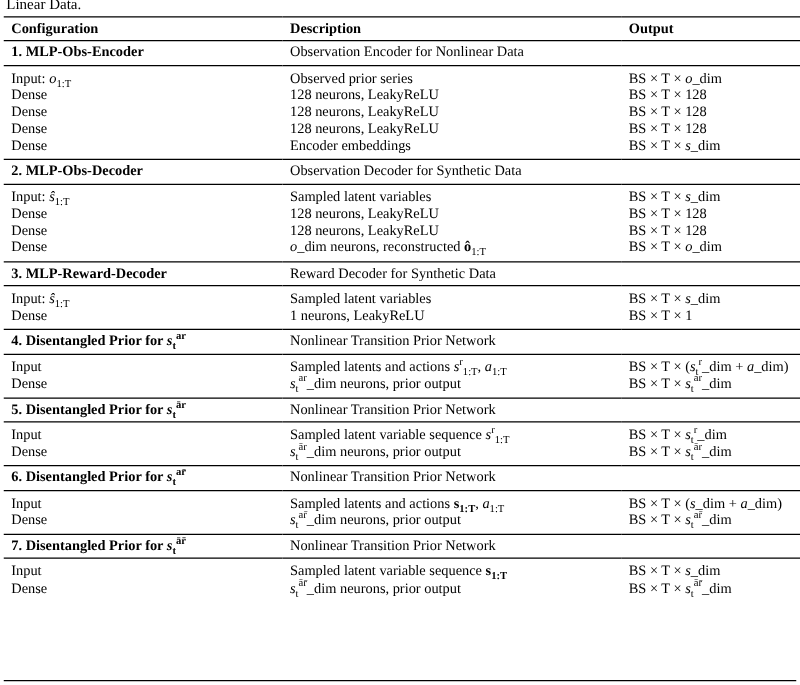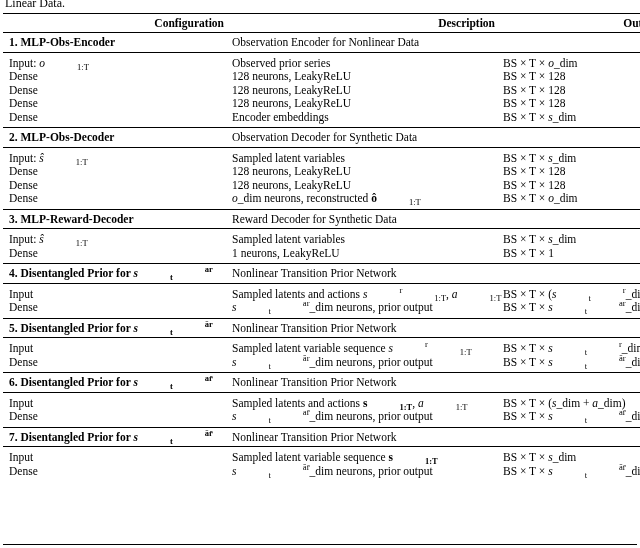--- a/index.html
+++ b/index.html
@@ -17,21 +17,21 @@
     padding-left: 5px;
   }
   .caption span { display: block; margin-top: -4px; }
   table {
     border-collapse: collapse;
     width: 634px;
     margin: 3px 3px 0 3px;
     table-layout: fixed;
   }
   th {
-    text-align: right; font-weight: bold;
+    text-align: left; font-weight: bold;
     border-top: 1.5px solid #000;
     border-bottom: 1px solid #000;
     padding: 3px 2px 3px 6px;
     font-size: 11.5px;
     white-space: nowrap;
   }
   td {
     vertical-align: bottom;
     padding: 0.5px 2px 0.5px 6px;
     line-height: 12.5px;
@@ -41,21 +41,21 @@
   .c2 { width: 263px; }
   .c3 { width: 156px; }
   tr.section-row td {
     border-top: 1px solid #000;
     border-bottom: 1px solid #000;
     padding-top: 3px; padding-bottom: 3px;
   }
   tr.section-row td.c1 { font-weight: bold; font-family: Liberation Serif, serif; }
   tr.first td { padding-top: 4px; }
   tr.last td { padding-bottom: 4px; }
-  sub, sup { font-size: 8.5px; line-height: 0; margin-left: 32px; }
+  sub, sup { font-size: 8.5px; line-height: 0; }
   .bottom-rule {
     position: absolute; left: 3px; right: 3px; bottom: 3px;
     border-top: 1.2px solid #000;
   }
 </style>
 </head>
 <body>
 
 <div class="caption">
   <span>Linear Data.</span>

